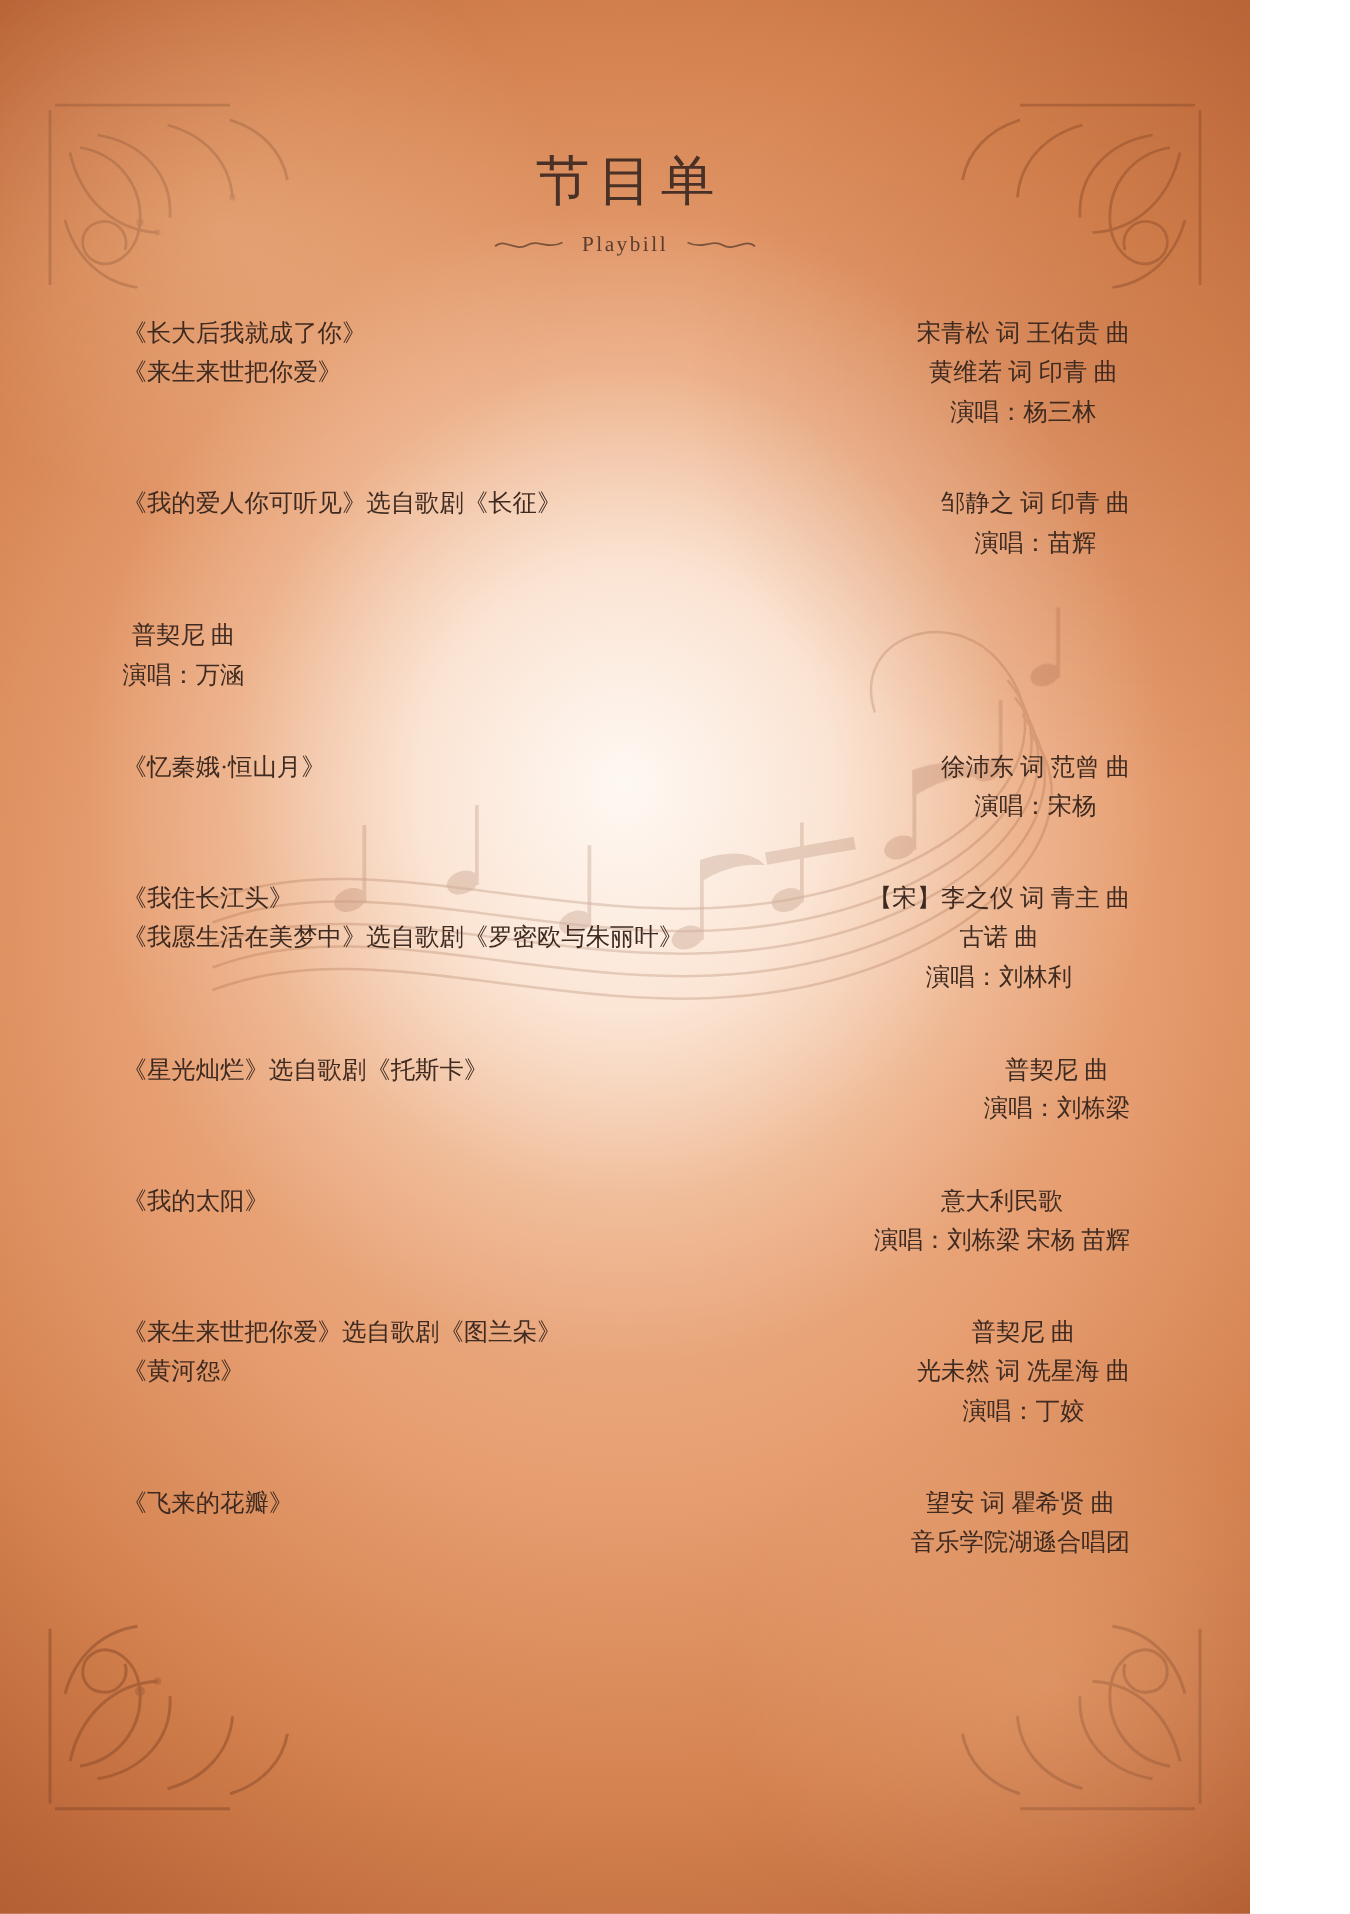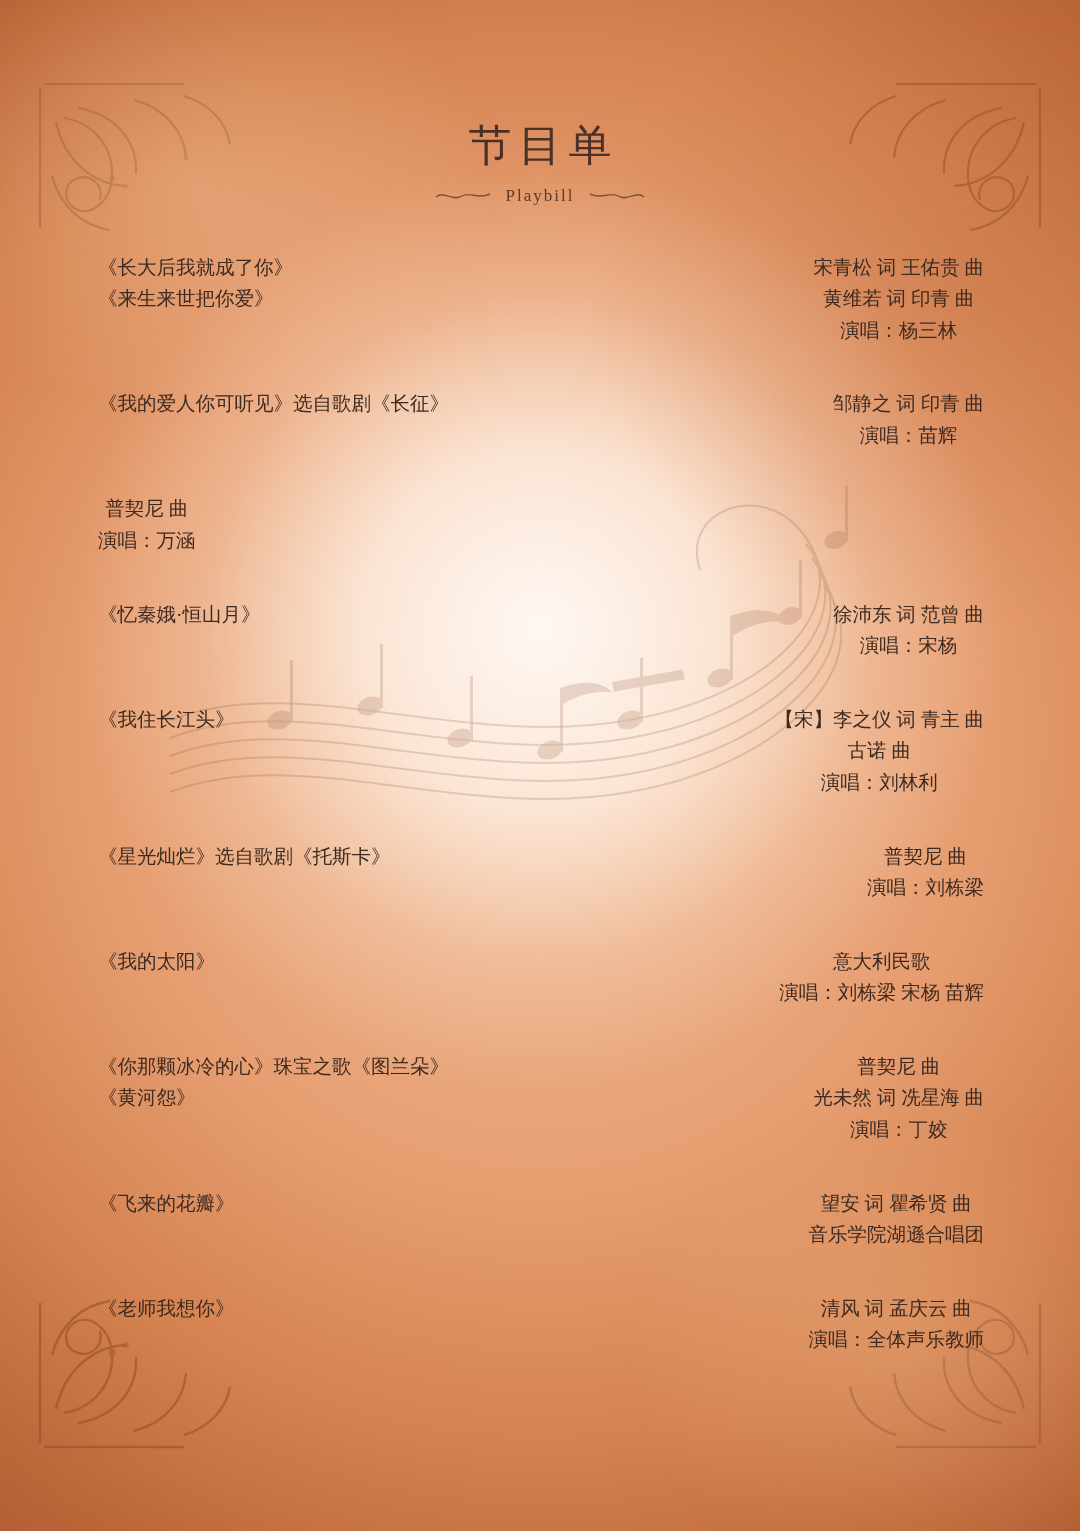--- a/index.html
+++ b/index.html
@@ -9,21 +9,21 @@
   body {
     width: 1080px;
     height: 1531px;
     font-family: "Liberation Sans", sans-serif;
     overflow: hidden;
   }
 
   
   .page {
     position: relative;
-    width: 1080px;
+    width: 1000px;
     height: 1531px;
     overflow: hidden;
     background:
       radial-gradient(ellipse 60% 42% at 50% 41%, rgba(255,250,246,0.97) 0%, rgba(253,236,223,0.85) 28%, rgba(243,200,170,0.45) 52%, rgba(226,150,106,0.12) 72%, rgba(200,110,70,0) 88%),
       radial-gradient(ellipse 95% 70% at 50% 48%, #f4c6a4 0%, #e79f72 42%, #d4824f 66%, #bf6a3c 82%, #a9542c 100%),
       linear-gradient(160deg, #d98a55 0%, #c97742 35%, #b9633a 70%, #a85630 100%);
   }
   .page::after{
     content:"";
     position:absolute;
@@ -271,20 +271,21 @@
       </div>
       <div class="credits">
         <span class="line">徐沛东 词  范曾 曲</span>
         <span class="line">演唱：宋杨</span>
       </div>
     </div>
 
     <div class="entry">
       <div class="titles">
         <span class="line">《我住长江头》</span>
+        <span class="line">《我愿生活在美梦中》选自歌剧《罗密欧与朱丽叶》</span>
       </div>
       <div class="credits">
         <span class="line">【宋】李之仪 词  青主 曲</span>
         <span class="line">古诺 曲</span>
         <span class="line">演唱：刘林利</span>
       </div>
     </div>
 
     <div class="entry">
       <div class="titles">
@@ -302,44 +303,35 @@
         <span class="line">《我的太阳》</span>
       </div>
       <div class="credits">
         <span class="line">意大利民歌</span>
         <span class="line">演唱：刘栋梁 宋杨 苗辉</span>
       </div>
     </div>
 
     <div class="entry">
       <div class="titles">
-        <span class="line">《你那颗冰冷的心》珠宝之歌《图兰朵》</span>
+        <span class="line">《来生来世把你爱》选自歌剧《图兰朵》</span>
         <span class="line">《黄河怨》</span>
       </div>
       <div class="credits">
         <span class="line">普契尼 曲</span>
         <span class="line">光未然 词  冼星海 曲</span>
         <span class="line">演唱：丁姣</span>
       </div>
     </div>
 
     <div class="entry">
       <div class="titles">
         <span class="line">《飞来的花瓣》</span>
       </div>
       <div class="credits">
         <span class="line">望安 词  瞿希贤 曲</span>
         <span class="line">音乐学院湖遜合唱团</span>
       </div>
     </div>
 
-    <div class="entry">
-      <div class="titles">
-        <span class="line">《老师我想你》</span>
-      </div>
-      <div class="credits">
-        <span class="line">清风 词  孟庆云 曲</span>
-        <span class="line">演唱：全体声乐教师</span>
-      </div>
-    </div>
 
   </div>
 </div>
 
 </body></html>

